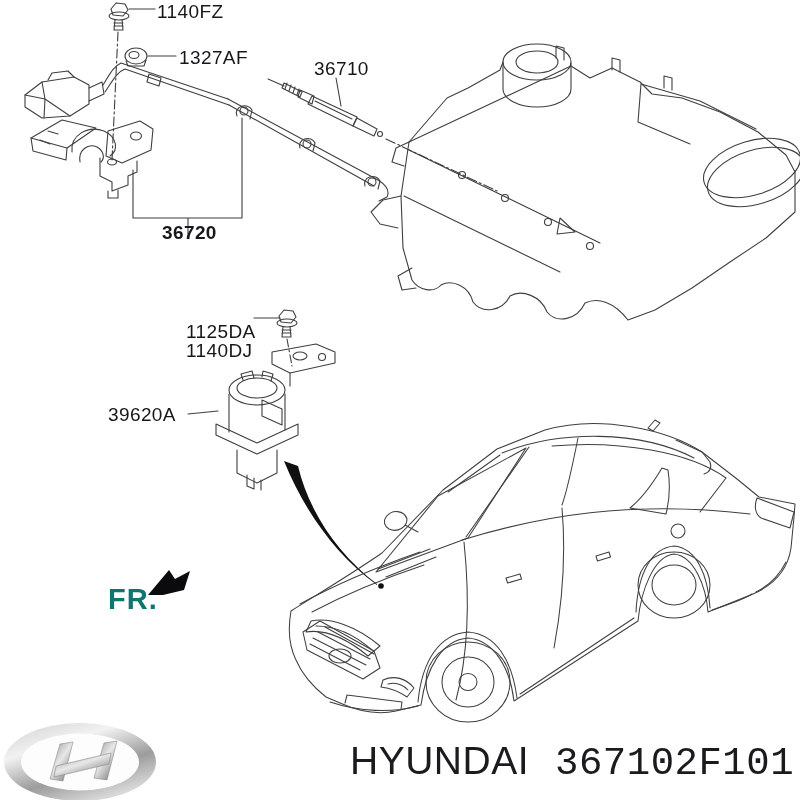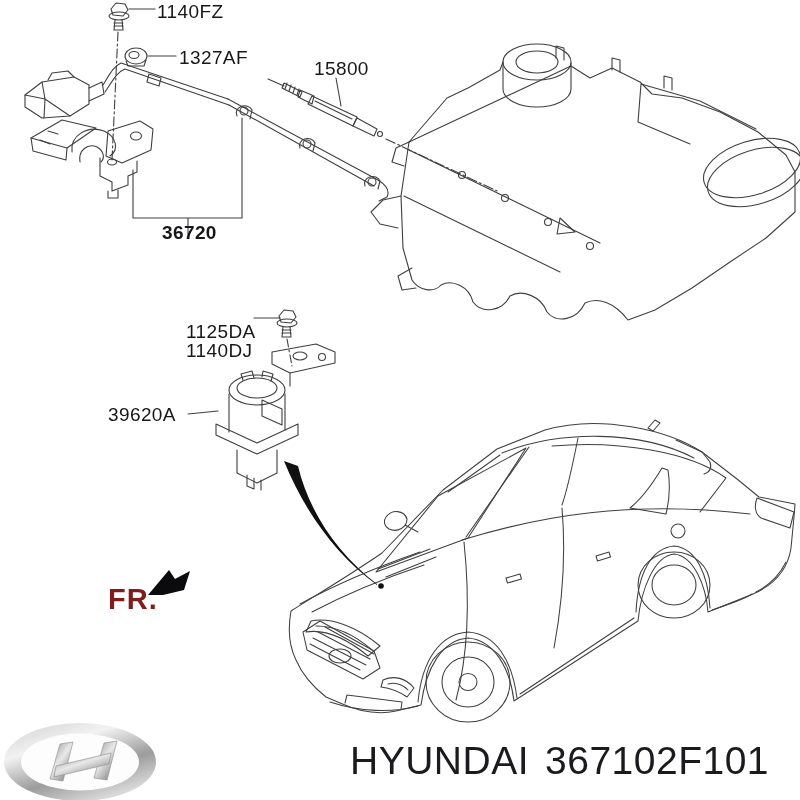--- a/index.html
+++ b/index.html
@@ -7,27 +7,27 @@
     position:relative;width:800px;height:800px;background:#ffffff;overflow:hidden;
     font-family:"Liberation Sans",sans-serif;
   }
   .art{position:absolute;left:0;top:0;}
   .label{
     position:absolute;font-size:19px;color:#17171a;letter-spacing:.4px;
     font-family:"Liberation Sans",sans-serif;white-space:nowrap;
   }
   .fr-label{
     position:absolute;left:108px;top:583px;font-size:29px;font-weight:bold;
-    color:#7f1d1d;letter-spacing:1px;
+    color:#0f766e;letter-spacing:1px;
   }
   .footer-text{
     position:absolute;left:350px;top:739px;font-size:39px;color:#1b1b1f;
     white-space:nowrap;letter-spacing:.5px;
   }
-  .footer-text .pn{margin-left:16px;}
+  .footer-text .pn{margin-left:26px;font-family:Liberation Mono, monospace;}
 </style>
 </head>
 <body>
 
 <div class="canvas">
 
   <svg class="art" width="800" height="800" viewBox="0 0 800 800">
     <defs>
       <linearGradient id="lgRing" x1="0" y1="0" x2="0.6" y2="1">
         <stop offset="0" stop-color="#cfcfcf"></stop>
@@ -257,21 +257,21 @@
       <ellipse cx="80" cy="762" rx="76" ry="39" fill="url(#lgRing)" stroke="none"></ellipse>
       <ellipse cx="80" cy="762" rx="59" ry="28.5" fill="#fdfdfd" stroke="none"></ellipse>
       <path d="M60,744 L73,742 L63,781 L50,779 Z" fill="url(#lgH)" stroke="#8a8a8a" stroke-width="0.6"></path>
       <path d="M104,743 L117,741 L107,780 L94,778 Z" fill="url(#lgH)" stroke="#8a8a8a" stroke-width="0.6"></path>
       <path d="M56,766 L111,753 L109,764 L54,777 Z" fill="url(#lgH)" stroke="#8a8a8a" stroke-width="0.6"></path>
     </g>
   </svg>
 
   <div class="label" style="left:157px;top:1px;">1140FZ</div>
   <div class="label" style="left:179px;top:47px;text-align:center;">1327AF</div>
-  <div class="label" style="left:314px;top:58px;">15800</div>
+  <div class="label" style="left:314px;top:58px;">36710</div>
   <div class="label" style="left:162px;top:222px;font-weight:bold;">36720</div>
   <div class="label" style="left:186px;top:321px;">1125DA</div>
   <div class="label" style="left:186px;top:340px;">1140DJ</div>
   <div class="label" style="left:108px;top:404px;">39620A</div>
 
   <div class="fr-label">FR.</div>
 
   <div class="footer-text">
     <span>HYUNDAI</span><span class="pn">367102F101</span>
   </div>

